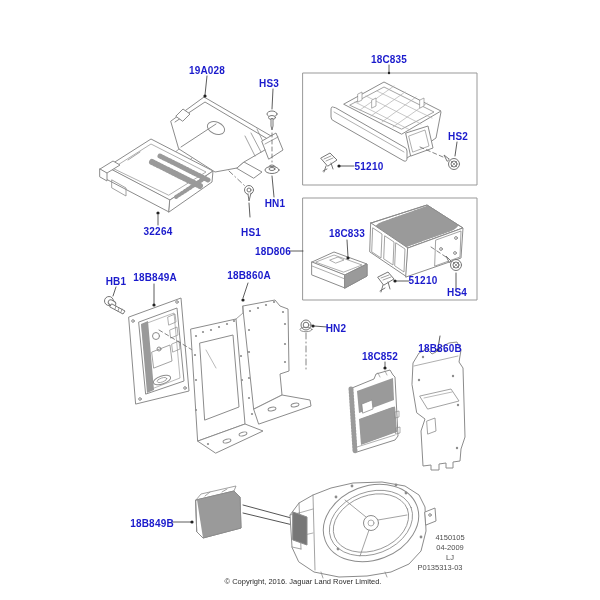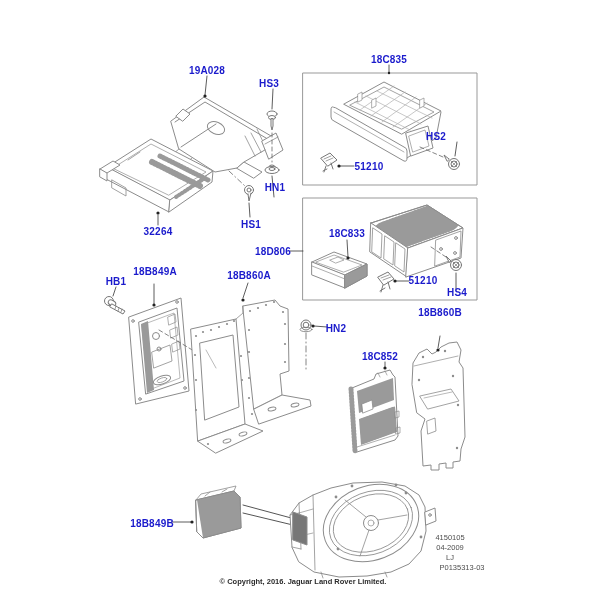--- a/index.html
+++ b/index.html
@@ -4,21 +4,21 @@
 <style>
   html,body{margin:0;padding:0;background:#fff;}
   #stage{position:relative;width:600px;height:600px;background:#ffffff;overflow:hidden;
          font-family:"Liberation Sans",sans-serif;}
   #art{position:absolute;left:0;top:0;}
   .plabel{position:absolute;transform:translate(-50%,-50%);color:#1a1acc;font-weight:bold;
           font-size:10px;letter-spacing:.2px;white-space:nowrap;cursor:pointer;}
   .plate{position:absolute;color:#4d4d4d;font-size:7.5px;line-height:10px;text-align:right;
          transform:translate(-50%,0);white-space:nowrap;}
   .copyright{position:absolute;color:#2b2b2b;font-size:7.5px;transform:translate(-50%,0);
-             white-space:nowrap;font-weight:bold;}
+             white-space:nowrap;}
 </style>
 </head>
 <body>
 
 <div id="stage">
 
 <svg id="art" width="600" height="600" viewBox="0 0 600 600" fill="none" stroke-linejoin="round" stroke-linecap="round">
 
   <defs>
     <clipPath id="clip-cdtop">
@@ -339,37 +339,37 @@
     <circle cx="313" cy="326" r="1.6"></circle>
     <circle cx="385" cy="368" r="1.6"></circle>
     <circle cx="438" cy="350" r="1.6"></circle>
     <circle cx="192" cy="522" r="1.6"></circle>
   </g>
 </svg>
 
   <div class="plabel" style="left:207px;top:70px">19A028</div>
   <div class="plabel" style="left:269px;top:83px">HS3</div>
   <div class="plabel" style="left:389px;top:59px">18C835</div>
-  <div class="plabel" style="left:436px;top:136px">HS2</div>
+  <div class="plabel" style="left:458px;top:136px">HS2</div>
   <div class="plabel" style="left:369px;top:166px">51210</div>
   <div class="plabel" style="left:158px;top:231px">32264</div>
-  <div class="plabel" style="left:275px;top:187px">HN1</div>
-  <div class="plabel" style="left:251px;top:224px">HS1</div>
+  <div class="plabel" style="left:275px;top:203px">HN1</div>
+  <div class="plabel" style="left:251px;top:232px">HS1</div>
   <div class="plabel" style="left:273px;top:251px">18D806</div>
   <div class="plabel" style="left:347px;top:233px">18C833</div>
   <div class="plabel" style="left:423px;top:280px">51210</div>
   <div class="plabel" style="left:457px;top:292px">HS4</div>
   <div class="plabel" style="left:116px;top:281px">HB1</div>
-  <div class="plabel" style="left:155px;top:271px">18B849A</div>
+  <div class="plabel" style="left:155px;top:277px">18B849A</div>
   <div class="plabel" style="left:249px;top:275px">18B860A</div>
   <div class="plabel" style="left:336px;top:328px">HN2</div>
   <div class="plabel" style="left:380px;top:356px">18C852</div>
-  <div class="plabel" style="left:440px;top:312px">18B860B</div>
+  <div class="plabel" style="left:440px;top:348px">18B860B</div>
   <div class="plabel" style="left:152px;top:523px">18B849B</div>
 
   <div class="plate" style="left:450px;top:533px">4150105</div>
   <div class="plate" style="left:450px;top:543px">04-2009</div>
   <div class="plate" style="left:450px;top:553px">LJ</div>
-  <div class="plate" style="left:462px;top:563px">P0135313-03</div>
+  <div class="plate" style="left:440px;top:563px">P0135313-03</div>
 
   <div class="copyright" style="left:303px;top:577px">© Copyright, 2016. Jaguar Land Rover Limited.</div>
 
 </div>
 
 </body></html>

